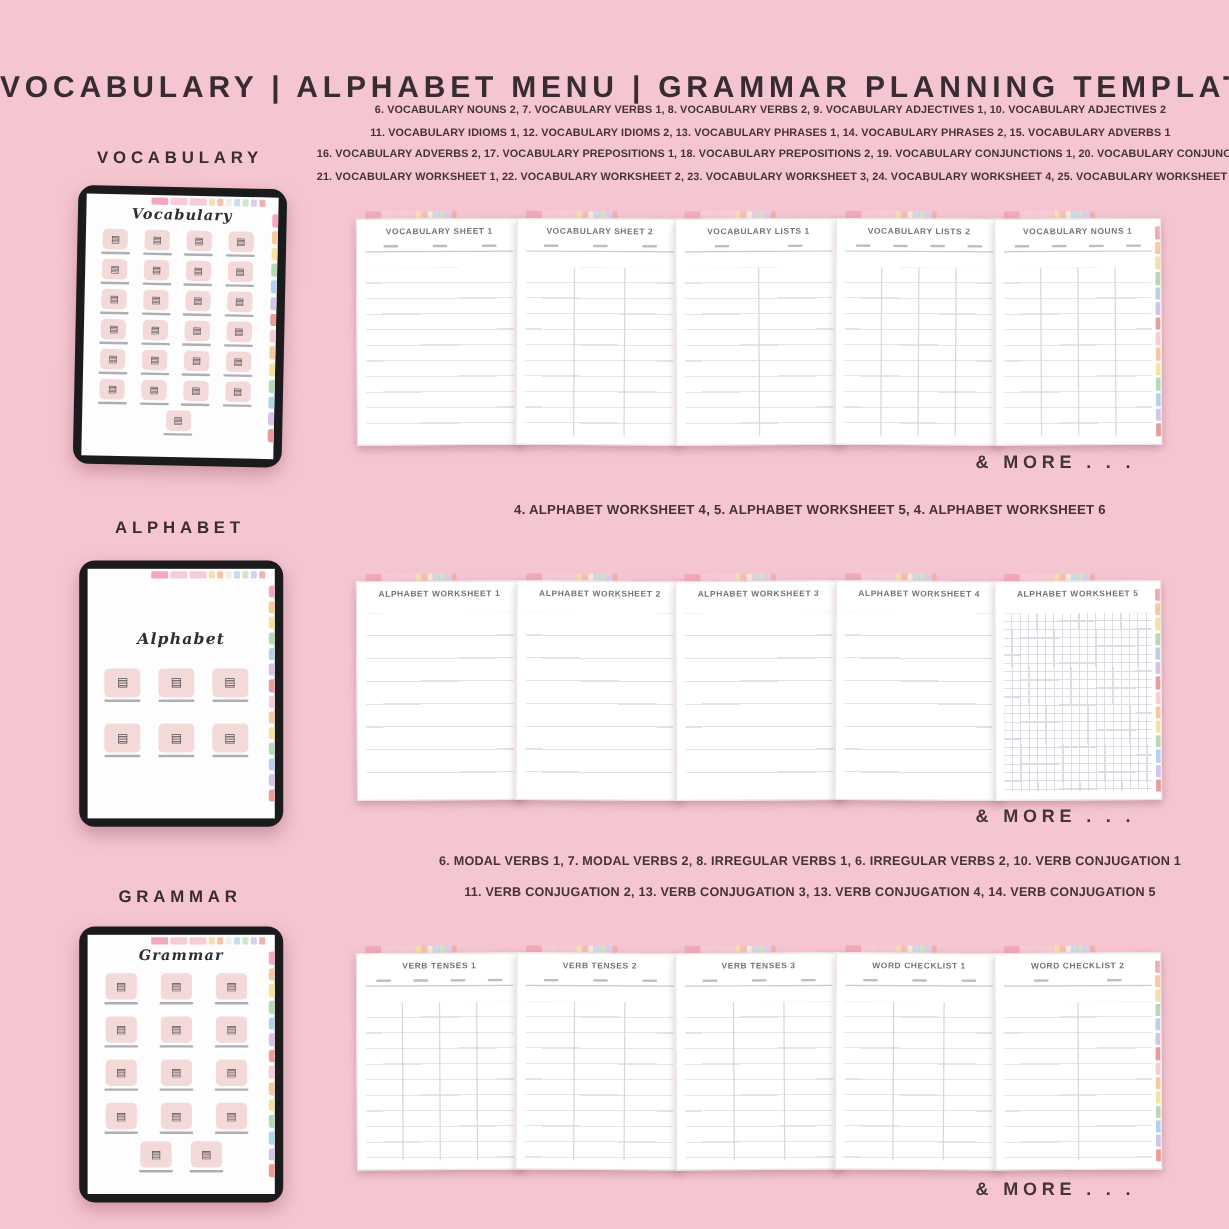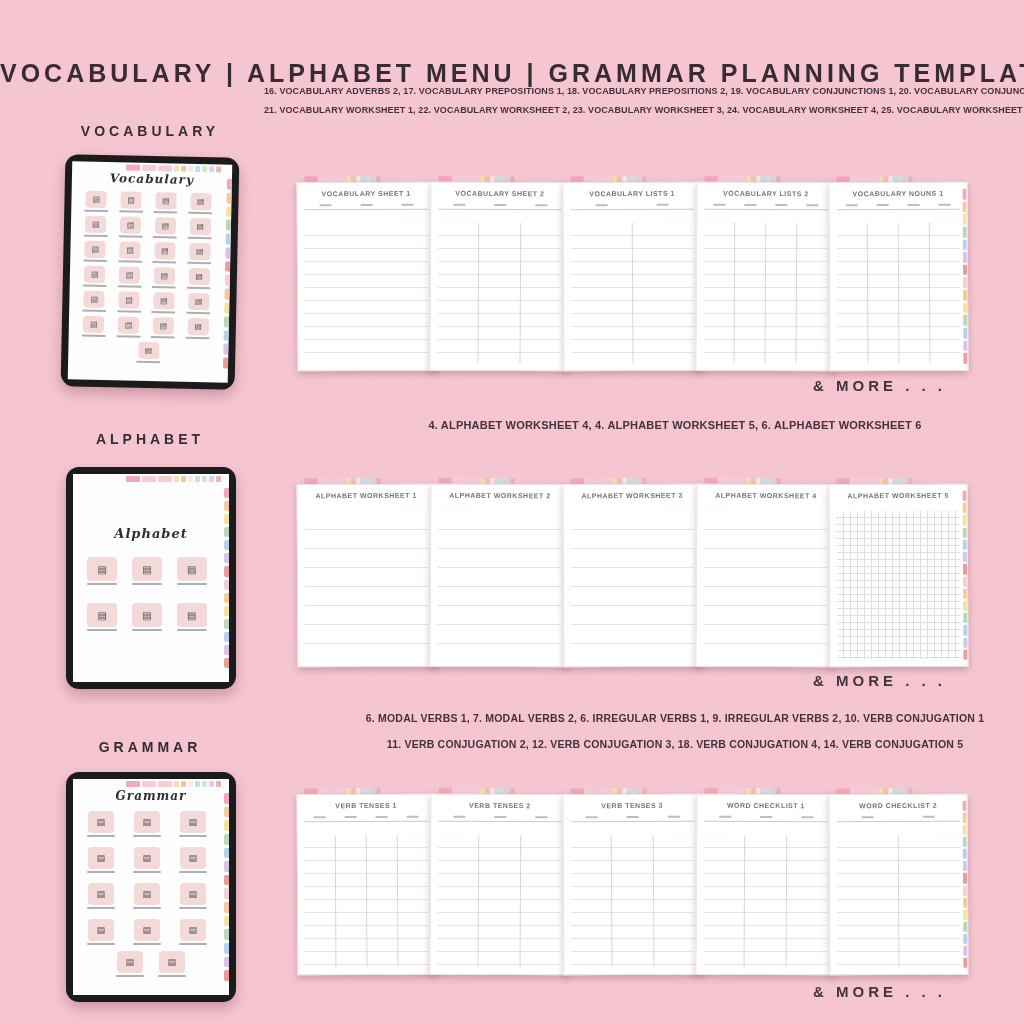--- a/index.html
+++ b/index.html
@@ -121,20 +121,22 @@
   .page-sides span{flex:1;border-radius:1px 0 0 1px;}
 </style>
 </head>
 <body>
 
 <div class="canvas">
 
   <h1 id="header">VOCABULARY | ALPHABET MENU | GRAMMAR PLANNING TEMPLATES</h1>
 
   <div id="sec0-list" class="idx-list">
+      <div class="list-line">6. VOCABULARY NOUNS 2, 7. VOCABULARY VERBS 1, 8. VOCABULARY VERBS 2, 9. VOCABULARY ADJECTIVES 1, 10. VOCABULARY ADJECTIVES 2</div>
+      <div class="list-line">11. VOCABULARY IDIOMS 1, 12. VOCABULARY IDIOMS 2, 13. VOCABULARY PHRASES 1, 14. VOCABULARY PHRASES 2, 15. VOCABULARY ADVERBS 1</div>
       <div class="list-line">16. VOCABULARY ADVERBS 2, 17. VOCABULARY PREPOSITIONS 1, 18. VOCABULARY PREPOSITIONS 2, 19. VOCABULARY CONJUNCTIONS 1, 20. VOCABULARY CONJUNCTIONS 2</div>
       <div class="list-line">21. VOCABULARY WORKSHEET 1, 22. VOCABULARY WORKSHEET 2, 23. VOCABULARY WORKSHEET 3, 24. VOCABULARY WORKSHEET 4, 25. VOCABULARY WORKSHEET 5</div>
     </div>
   <div id="sec0-label" class="sec-label">VOCABULARY</div>
   <div id="sec0-tablet" class="tablet sec0">
       <div class="t-screen">
         <div class="t-toptabs">
           <span style="background: rgb(242, 169, 187); flex: 0 0 14px;"></span>
           <span style="background: rgb(247, 204, 214); flex: 0 0 14px;"></span>
           <span style="background: rgb(247, 204, 214); flex: 0 0 14px;"></span>
@@ -474,21 +476,21 @@
             <span style="background: rgb(181, 210, 236);"></span>
             <span style="background: rgb(214, 195, 232);"></span>
             <span style="background: rgb(236, 155, 155);"></span>
           </div>
         </div>
       </div>
     </div>
   <div id="sec0-more" class="more">&amp; MORE . . .</div>
 
   <div id="sec1-list" class="idx-list">
-      <div class="list-line">4. ALPHABET WORKSHEET 4, 4. ALPHABET WORKSHEET 5, 6. ALPHABET WORKSHEET 6</div>
+      <div class="list-line">4. ALPHABET WORKSHEET 4, 5. ALPHABET WORKSHEET 5, 4. ALPHABET WORKSHEET 6</div>
     </div>
   <div id="sec1-label" class="sec-label">ALPHABET</div>
   <div id="sec1-tablet" class="tablet sec1">
       <div class="t-screen">
         <div class="t-toptabs">
           <span style="background: rgb(242, 169, 187); flex: 0 0 14px;"></span>
           <span style="background: rgb(247, 204, 214); flex: 0 0 14px;"></span>
           <span style="background: rgb(247, 204, 214); flex: 0 0 14px;"></span>
           <span style="background: rgb(246, 223, 174); flex: 0 0 5px;"></span>
           <span style="background: rgb(244, 195, 173); flex: 0 0 5px;"></span>
@@ -659,22 +661,22 @@
             <span style="background: rgb(181, 210, 236);"></span>
             <span style="background: rgb(214, 195, 232);"></span>
             <span style="background: rgb(236, 155, 155);"></span>
           </div>
         </div>
       </div>
     </div>
   <div id="sec1-more" class="more">&amp; MORE . . .</div>
 
   <div id="sec2-list" class="idx-list">
-      <div class="list-line">6. MODAL VERBS 1, 7. MODAL VERBS 2, 6. IRREGULAR VERBS 1, 9. IRREGULAR VERBS 2, 10. VERB CONJUGATION 1</div>
-      <div class="list-line">11. VERB CONJUGATION 2, 12. VERB CONJUGATION 3, 18. VERB CONJUGATION 4, 14. VERB CONJUGATION 5</div>
+      <div class="list-line">6. MODAL VERBS 1, 7. MODAL VERBS 2, 8. IRREGULAR VERBS 1, 6. IRREGULAR VERBS 2, 10. VERB CONJUGATION 1</div>
+      <div class="list-line">11. VERB CONJUGATION 2, 13. VERB CONJUGATION 3, 13. VERB CONJUGATION 4, 14. VERB CONJUGATION 5</div>
     </div>
   <div id="sec2-label" class="sec-label">GRAMMAR</div>
   <div id="sec2-tablet" class="tablet sec2">
       <div class="t-screen">
         <div class="t-toptabs">
           <span style="background: rgb(242, 169, 187); flex: 0 0 14px;"></span>
           <span style="background: rgb(247, 204, 214); flex: 0 0 14px;"></span>
           <span style="background: rgb(247, 204, 214); flex: 0 0 14px;"></span>
           <span style="background: rgb(246, 223, 174); flex: 0 0 5px;"></span>
           <span style="background: rgb(244, 195, 173); flex: 0 0 5px;"></span>

